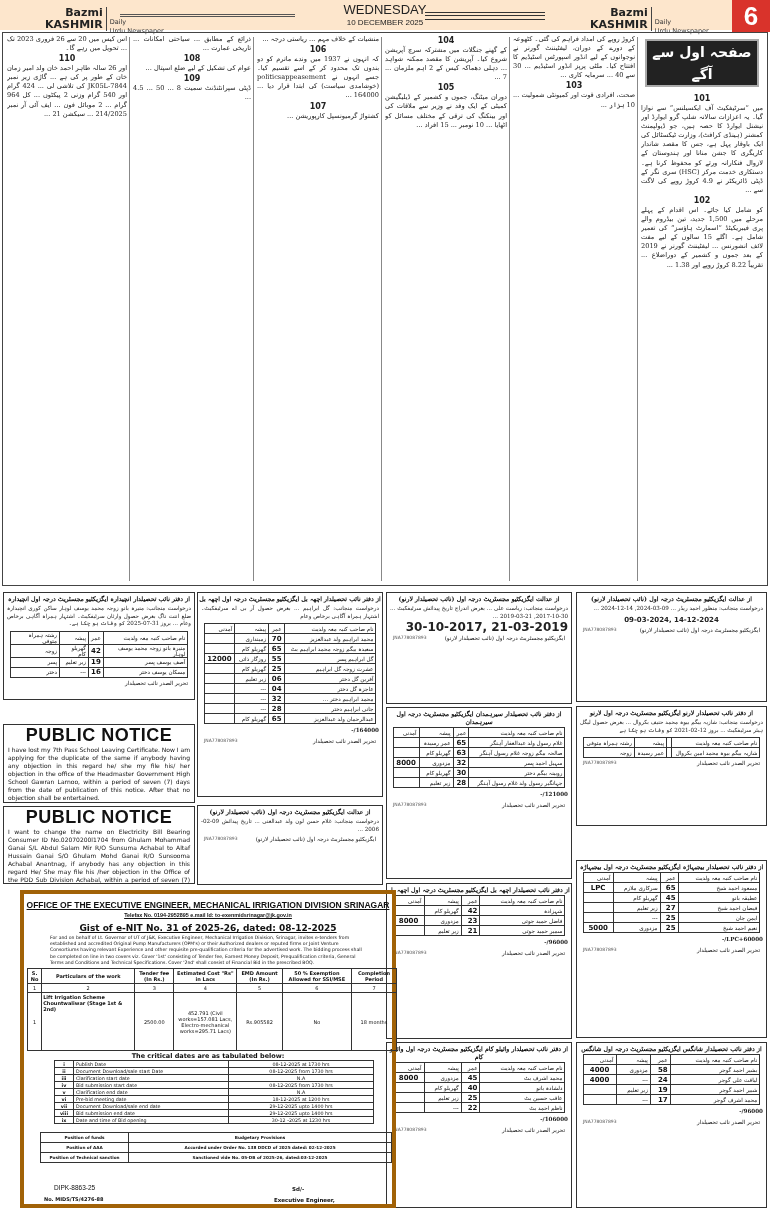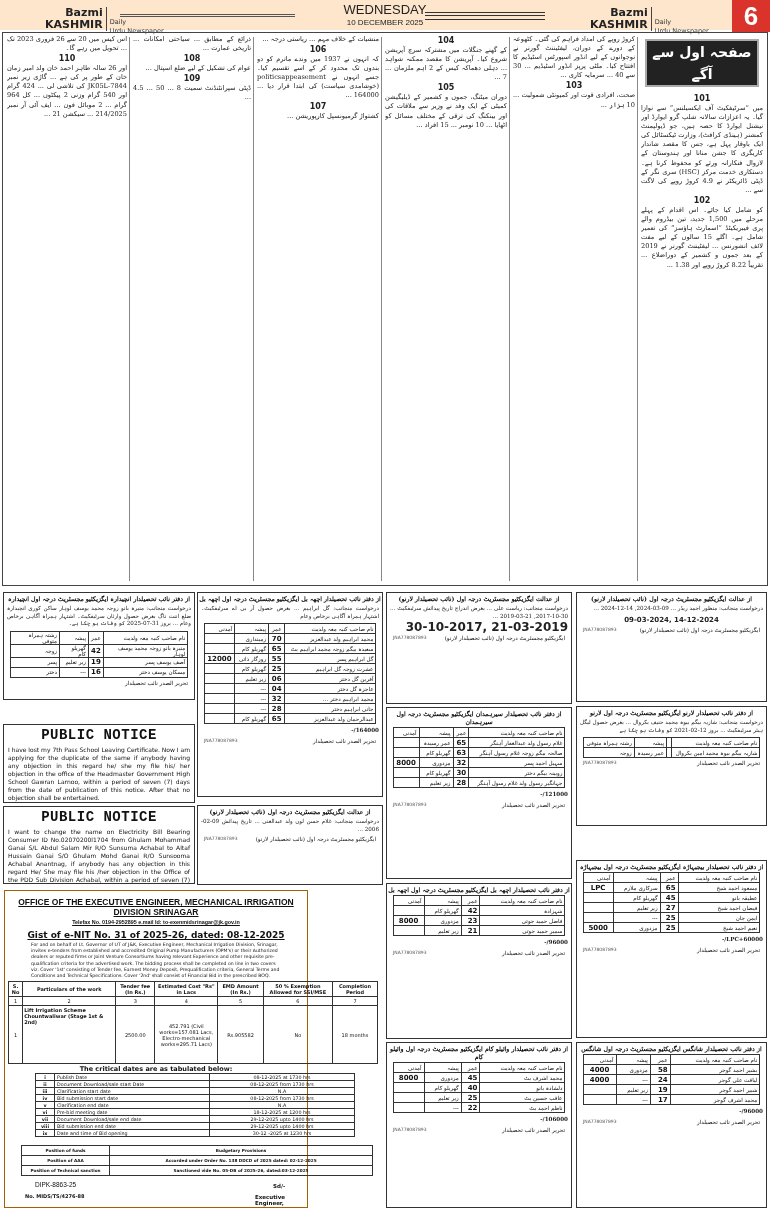--- a/index.html
+++ b/index.html
@@ -26,24 +26,24 @@
 
   .ad{position:absolute;border:1px solid #333;box-sizing:border-box;background:#fff;overflow:hidden;}
   .ad .ur{direction:rtl;font-family:"DejaVu Serif",serif;font-size:5.6px;line-height:7.6px;padding:2px 3px;text-align:justify;color:#222;}
   .ad .ur-h{direction:rtl;text-align:center;font-family:"DejaVu Serif",serif;font-size:6.2px;line-height:8px;font-weight:bold;padding-top:2px;}
   .ad table{border-collapse:collapse;width:94%;margin:1px auto;direction:rtl;}
   .ad td{border:1px solid #333;font-size:5.6px;height:9px;padding:0 2px;font-family:"DejaVu Serif",serif;}
   .ad td.n{font-family:"DejaVu Sans",sans-serif;font-weight:bold;font-size:7px;direction:ltr;text-align:right;}
   .ad td.inc{font-family:"DejaVu Sans",sans-serif;font-weight:bold;font-size:7px;text-align:center;}
   .ad .foot{display:flex;justify-content:space-between;direction:rtl;font-size:5.6px;padding:1px 6px;font-family:"DejaVu Serif",serif;}
   .ad .code{direction:ltr;font-family:"DejaVu Sans",sans-serif;font-size:4.5px;color:#555;}
-  .pn-title{font-family:Liberation Mono, monospace;font-weight:bold;font-size:14px;line-height:20px;text-align:center;letter-spacing:0.5px;}
+  .pn-title{font-family:Liberation Sans, sans-serif;font-weight:bold;font-size:18px;line-height:20px;text-align:center;letter-spacing:0.5px;}
   .pn-body{font-family:"DejaVu Sans",sans-serif;font-size:6px;line-height:8px;padding:1px 4px;text-align:justify;}
 
-  .tender{position:absolute;left:4px;top:890px;width:304px;height:318px;border:1px solid #a16207;box-sizing:border-box;font-family:"DejaVu Sans",sans-serif;}
+  .tender{position:absolute;left:20px;top:890px;width:376px;height:318px;border:4px solid #a16207;box-sizing:border-box;font-family:"DejaVu Sans",sans-serif;}
   .tender .office{font-family:"Liberation Sans",sans-serif;font-weight:bold;font-size:8.5px;line-height:10px;text-align:center;text-decoration:underline;}
   .tender .telefax{font-family:"Liberation Sans",sans-serif;font-weight:bold;font-size:5.4px;text-align:center;text-decoration:underline;margin-top:2px;}
   .tender .gist{font-family:"DejaVu Sans",sans-serif;font-weight:bold;font-size:9px;text-align:center;text-decoration:underline;margin-top:5px;}
   .tender .intro{font-size:4.6px;line-height:6.2px;padding:2px 26px;}
   .tender table{border-collapse:collapse;font-size:5px;}
   .tender td,.tender th{border:1px solid #333;text-align:center;padding:1px;}
   .tender .main-t{width:370px;margin-left:3px;}
   .tender .main-t th{font-weight:bold;font-size:5px;}
   .tender .crit-title{font-weight:bold;font-size:6.5px;text-align:center;margin-top:1px;}
   .tender .crit-t{width:320px;margin-left:30px;}

